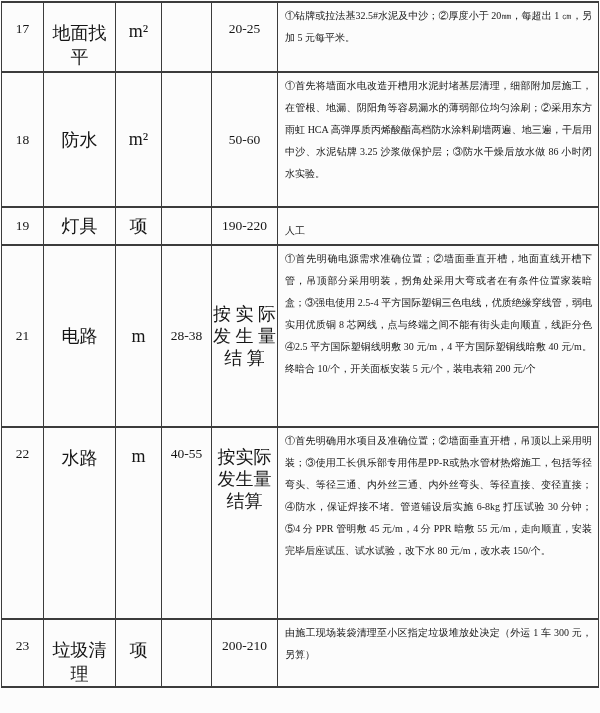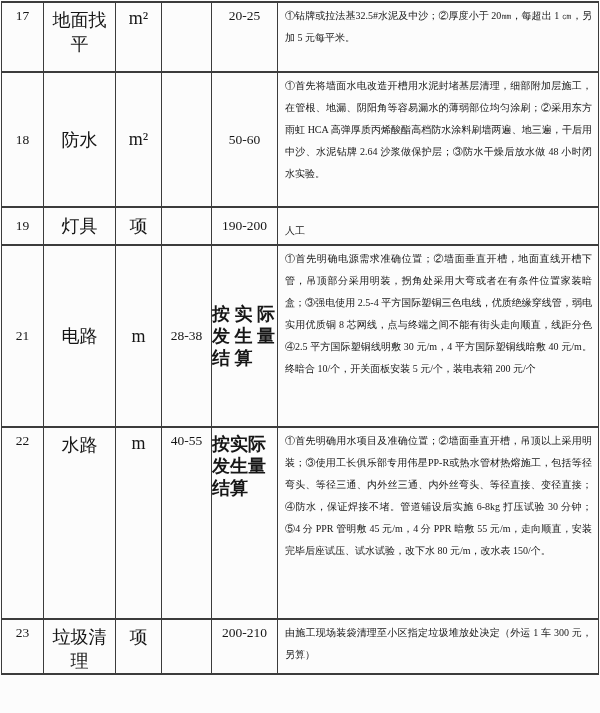--- a/index.html
+++ b/index.html
@@ -19,32 +19,32 @@
   td{
     border-left:1px solid #3c3c3c;
     border-right:1px solid #3c3c3c;
     border-top:2px solid #3c3c3c;
     border-bottom:2px solid #3c3c3c;
     font-size:18px;
     padding:0;
     overflow:hidden;
   }
   td.c{ text-align:center; }
-  td.vt{ vertical-align:top; padding-top:5px; }
+  td.vt{ vertical-align:top; padding-top:18px; }
   td.vm{ vertical-align:middle; }
   td.num{ font-size:13.5px; }
   td.desc{
     vertical-align:top;
     text-align:justify;
     font-size:10px;
     line-height:22px;
     padding:2px 6px 2px 7px;
   }
   td.desc.vm{ vertical-align:middle; padding-top:12px;margin-left:35px; }
-  .note-line{ line-height:22px; text-align:left; white-space:nowrap;font-weight:bold; }
+  .note-line{ line-height:22px; text-align:center; white-space:nowrap; }
 </style>
 </head>
 <body>
 
 <div class="sheet">
 <table class="price">
   <colgroup>
     <col style="width:42px">
         <col style="width:72px">
         <col style="width:46px">
@@ -62,29 +62,29 @@
     <td class="c vt num">20-25</td>
     <td class="desc">①钻牌或拉法基32.5#水泥及中沙；②厚度小于 20㎜，每超出 1 ㎝，另加 5 元每平米。</td>
   </tr>
 
   <tr style="height:135px">
     <td class="c vm num">18</td>
     <td class="c vm">防水</td>
     <td class="c vm">m²</td>
     <td class="c vm num"></td>
     <td class="c vm num">50-60</td>
-    <td class="desc">①首先将墙面水电改造开槽用水泥封堵基层清理，细部附加层施工，在管根、地漏、阴阳角等容易漏水的薄弱部位均匀涂刷；②采用东方雨虹 HCA 高弹厚质丙烯酸酯高档防水涂料刷墙两遍、地三遍，干后用中沙、水泥钻牌 2.64 沙浆做保护层；③防水干燥后放水做 48 小时闭水实验。</td>
+    <td class="desc">①首先将墙面水电改造开槽用水泥封堵基层清理，细部附加层施工，在管根、地漏、阴阳角等容易漏水的薄弱部位均匀涂刷；②采用东方雨虹 HCA 高弹厚质丙烯酸酯高档防水涂料刷墙两遍、地三遍，干后用中沙、水泥钻牌 3.25 沙浆做保护层；③防水干燥后放水做 86 小时闭水实验。</td>
   </tr>
 
   <tr style="height:34px">
     <td class="c vm num">19</td>
     <td class="c vm">灯具</td>
     <td class="c vm">项</td>
     <td class="c vm num"></td>
-    <td class="c vm num">190-200</td>
+    <td class="c vm num">190-220</td>
     <td class="desc vm">人工</td>
   </tr>
 
 
   <tr style="height:182px">
     <td class="c vm num">21</td>
     <td class="c vm">电路</td>
     <td class="c vm">m</td>
     <td class="c vm num">28-38</td>
     <td class="c vm">

